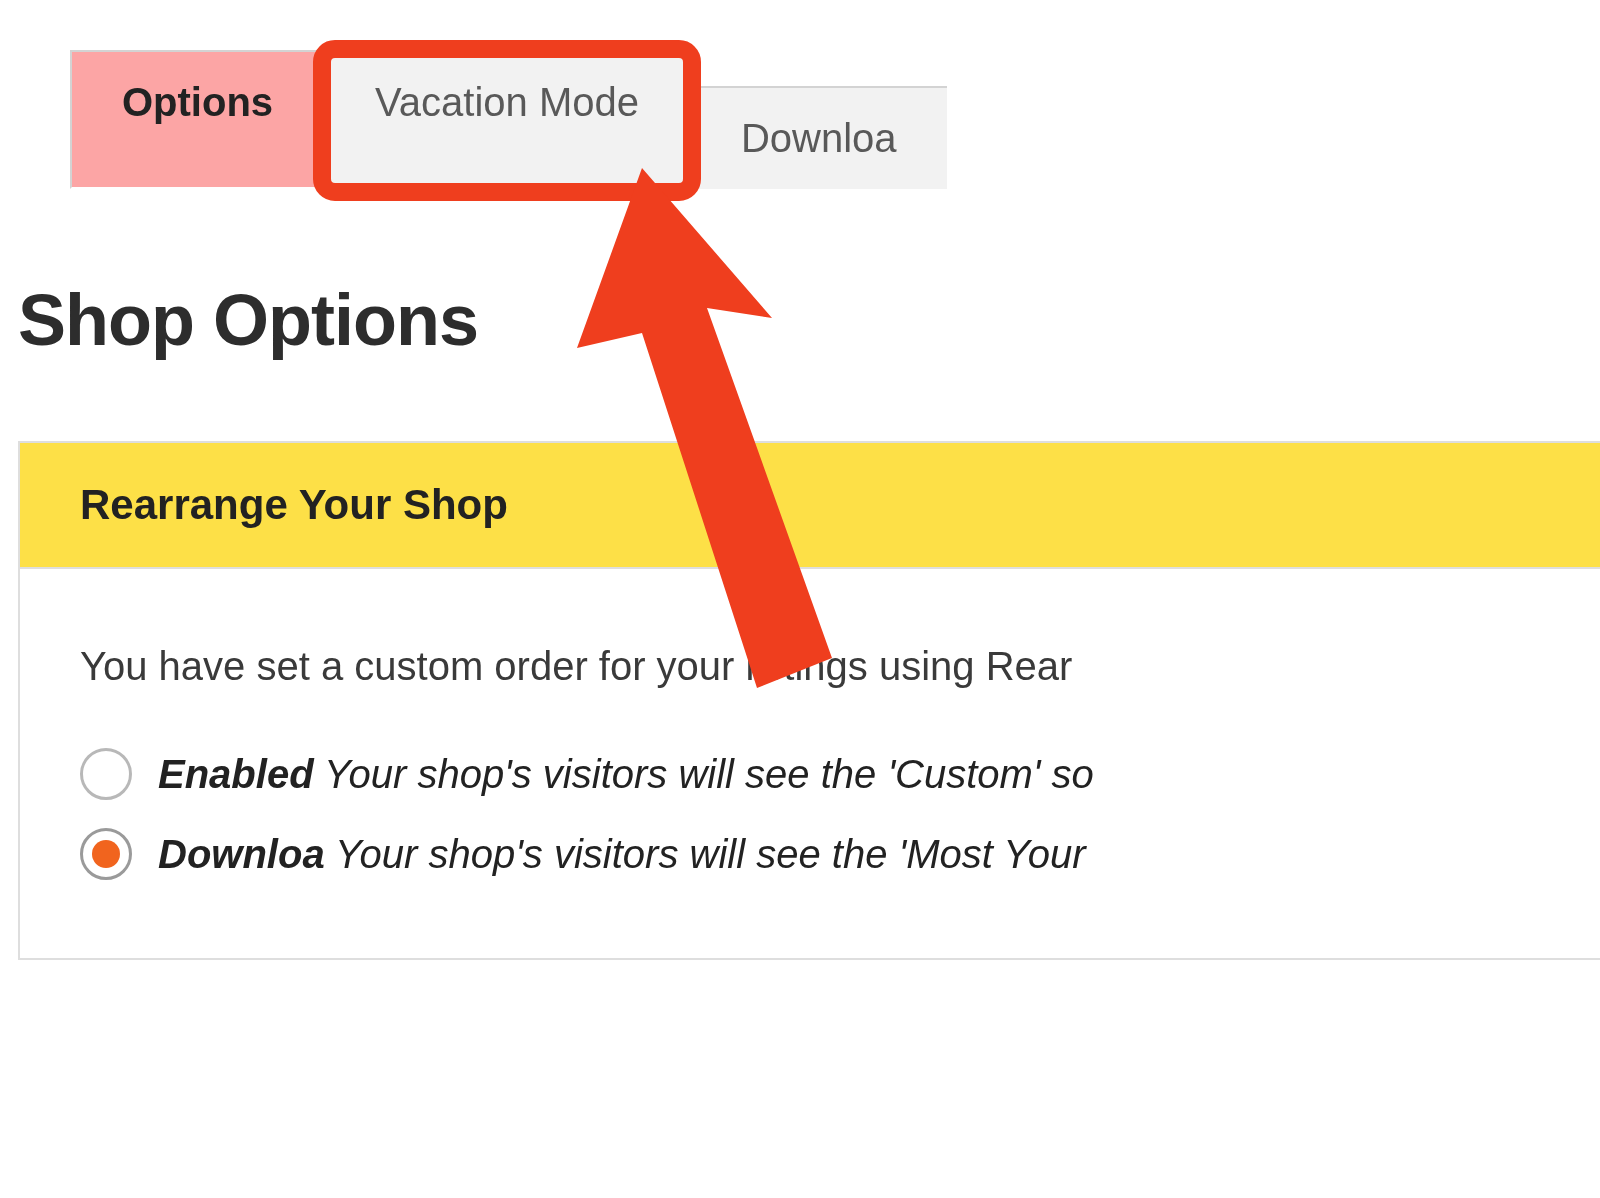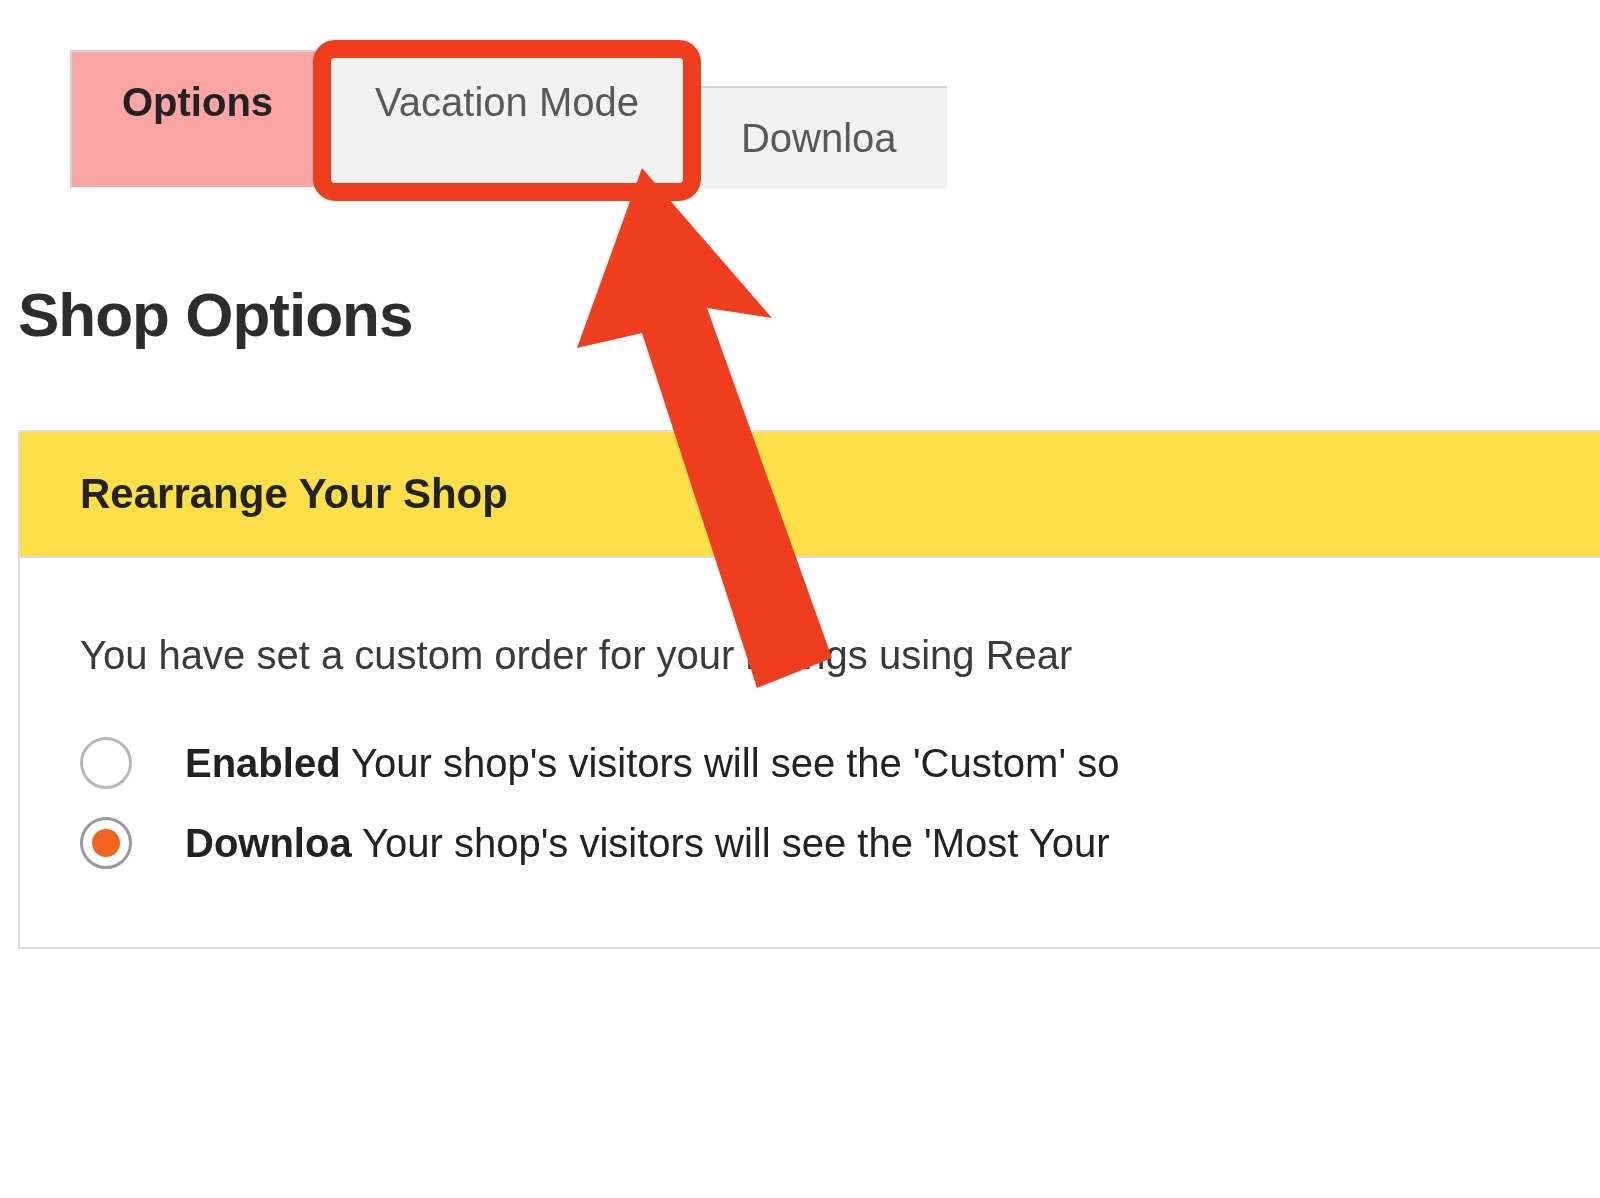--- a/index.html
+++ b/index.html
@@ -62,21 +62,21 @@
       pointer-events: none;
       z-index: 10;
     }
 
     .tab.last {
       border-right: none;
       margin-top: 36px;
     }
 
     .page-title {
-      font-size: 62px;
+      font-size: 72px;
       font-weight: 800;
       color: #2d2d2d;
       margin: 90px 0 0 18px;
       letter-spacing: -1px;
     }
 
     .section {
       margin: 80px 0 0 18px;
       border: 2px solid #dedede;
       border-right: none;
@@ -103,22 +103,23 @@
       font-size: 40px;
       font-weight: 400;
       color: #3a3a3a;
       margin-bottom: 55px;
       line-height: 1.35;
     }
 
     .radio-row {
       display: flex;
       align-items: center;
-      gap: 53px;
+      gap: 26px;
       margin-bottom: 28px;
+      font-style: italic;
     }
 
     .radio {
       width: 52px;
       height: 52px;
       border: 3px solid #b8b8b8;
       border-radius: 50%;
       flex-shrink: 0;
       display: flex;
       align-items: center;

